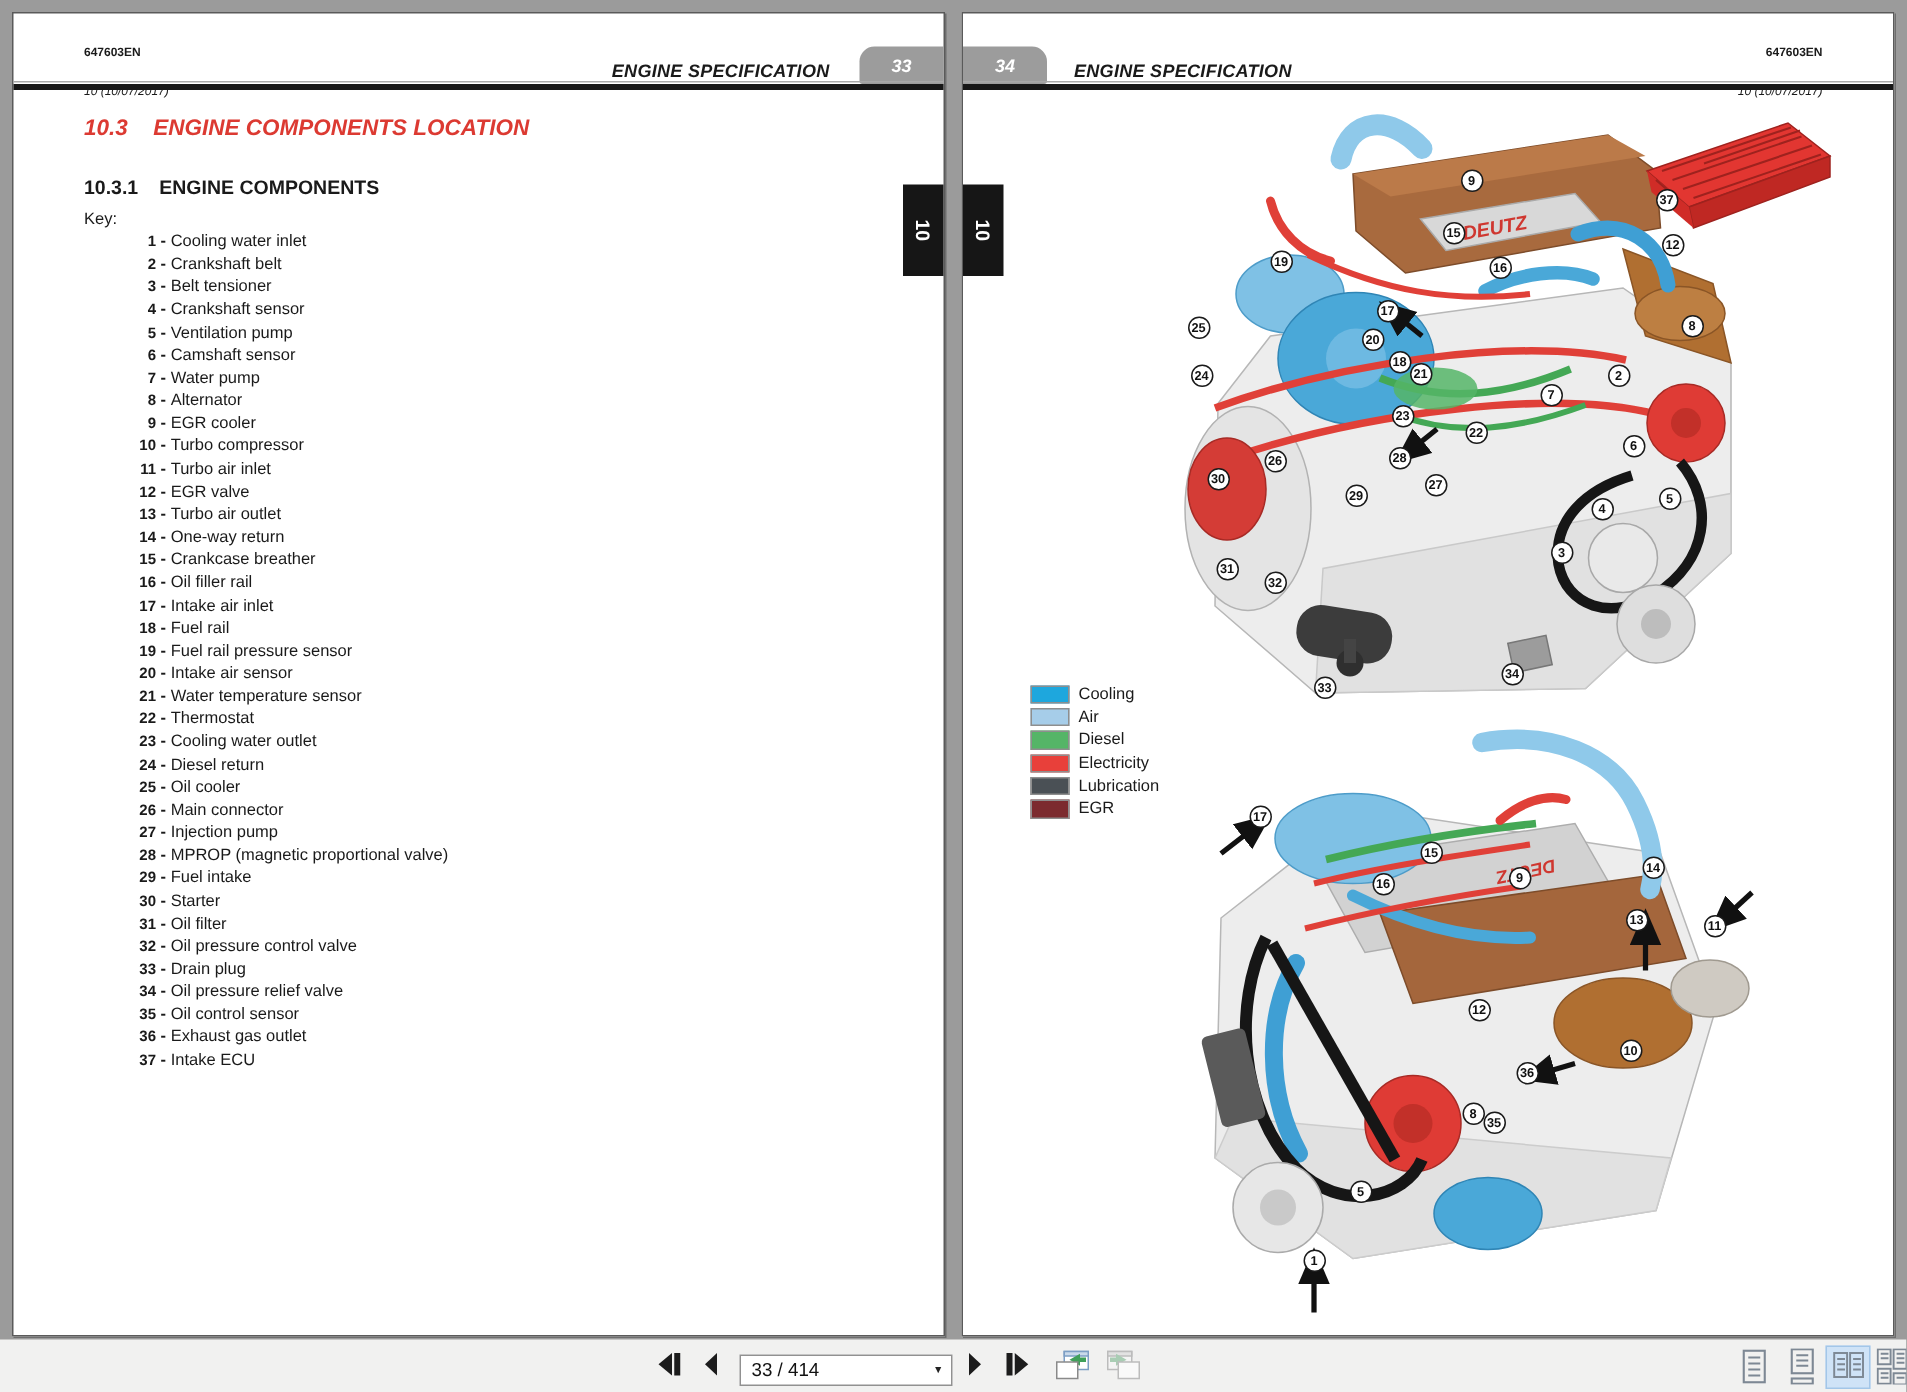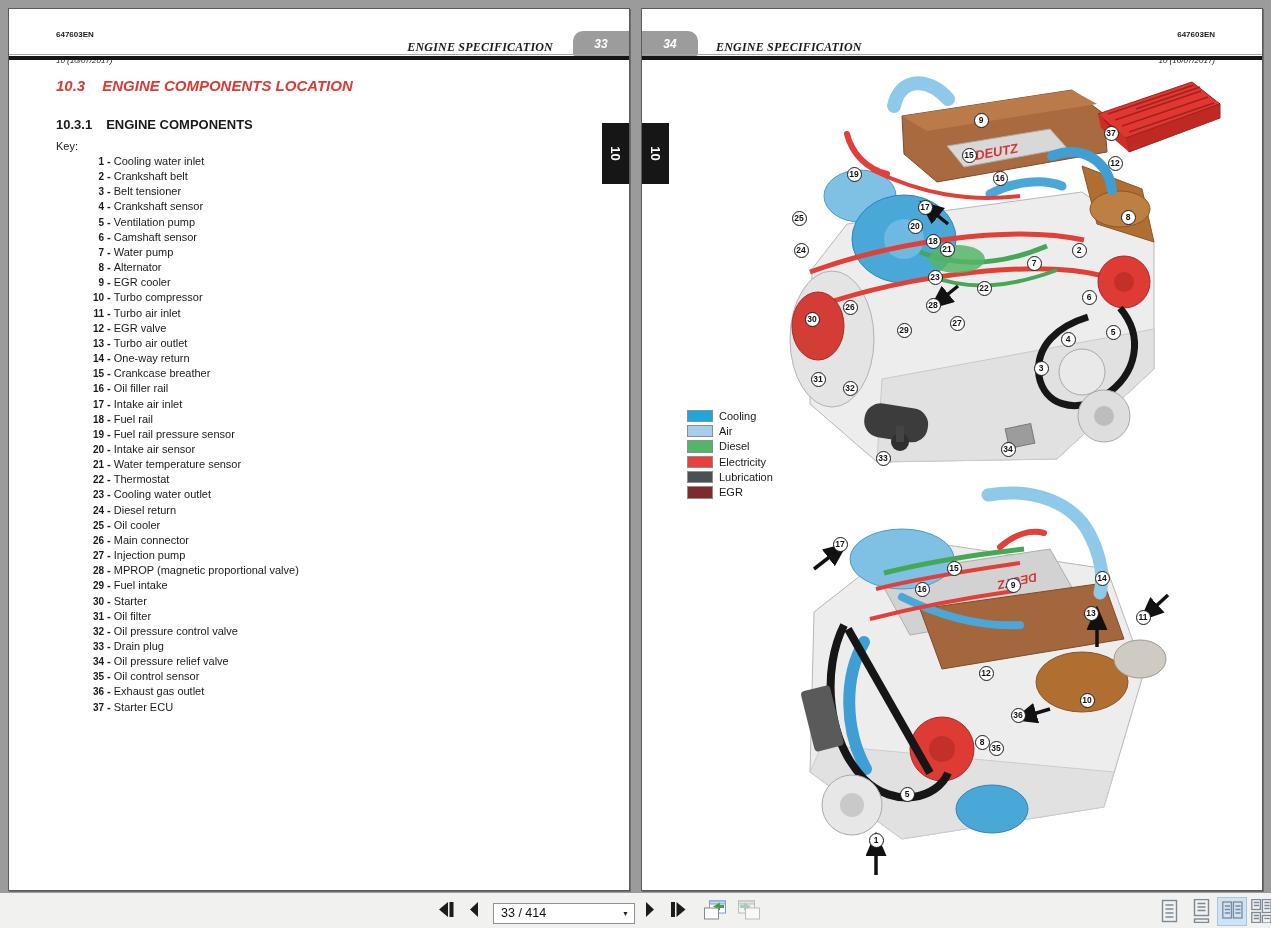--- a/index.html
+++ b/index.html
@@ -17,21 +17,21 @@
   .page-left{left:8px;}
   .page-right{left:641px;}
 
   
   .doc-id{position:absolute;top:22px;font-size:8px;color:#1a1a1a;line-height:7.5px;}
   .doc-id .num{font-weight:bold;}
   .doc-id .rev{font-style:italic;margin-top:18px;}
   .page-left .doc-id{left:47px;}
   .page-right .doc-id{right:47px;text-align:right;}
   .header-title{
-    position:absolute;top:31px;font-size:12px;font-weight:bold;font-style:italic;color:#1a1a1a;letter-spacing:.2px;font-family:Liberation Serif, serif;
+    position:absolute;top:31px;font-size:12px;font-weight:bold;font-style:italic;color:#1a1a1a;letter-spacing:.2px;
   }
   .page-left .header-title{right:76px;}
   .page-right .header-title{left:74px;}
   .header-line{position:absolute;left:0;right:0;top:45px;height:1px;background:#a8a8a8;}
   .black-rule{position:absolute;left:0;right:0;top:47px;height:4px;background:#161616;}
   .page-tab{
     position:absolute;top:22px;width:56px;height:25px;background:#9c9c9c;
     color:#fff;font-size:12px;font-weight:bold;font-style:italic;
     text-align:center;line-height:26px;
   }
@@ -58,21 +58,21 @@
   }
   .subsection-heading .sec-num{margin-right:14px;}
   .key-label{position:absolute;left:47px;top:131px;font-size:11px;color:#1a1a1a;text-align:center;}
   #components-list{position:absolute;left:47px;top:146px;}
   .comp-row{height:15.17px;font-size:11px;color:#1a1a1a;white-space:nowrap;}
   .comp-num{display:inline-block;width:48px;text-align:right;font-weight:bold;font-size:10px;}
   .comp-dash{font-weight:bold;}
 
   
   .engine-svg{position:absolute;}
-  #legend{position:absolute;left:45px;top:397px;}
+  #legend{position:absolute;left:45px;top:445px;}
   .legend-row{height:15.35px;white-space:nowrap;}
   .legend-swatch{display:inline-block;vertical-align:middle;width:26px;height:12.5px;border:1px solid #8e8e8e;box-sizing:border-box;}
   .legend-label{display:inline-block;vertical-align:middle;margin-left:6px;font-size:11px;color:#1a1a1a;}
   #callout-layer{position:absolute;left:0;top:0;width:622px;height:883px;pointer-events:none;}
   .callout{
     position:absolute;width:15px;height:15px;margin:-7.5px 0 0 -7.5px;
     border:1.4px solid #1a1a1a;border-radius:50%;background:#fff;box-sizing:border-box;
     font-size:8.5px;font-weight:bold;line-height:12px;text-align:center;color:#111;
   }
 
@@ -140,21 +140,21 @@
       <div class="comp-row"><span class="comp-num">27</span><span class="comp-dash"> - </span><span class="comp-label">Injection pump</span></div>
       <div class="comp-row"><span class="comp-num">28</span><span class="comp-dash"> - </span><span class="comp-label">MPROP (magnetic proportional valve)</span></div>
       <div class="comp-row"><span class="comp-num">29</span><span class="comp-dash"> - </span><span class="comp-label">Fuel intake</span></div>
       <div class="comp-row"><span class="comp-num">30</span><span class="comp-dash"> - </span><span class="comp-label">Starter</span></div>
       <div class="comp-row"><span class="comp-num">31</span><span class="comp-dash"> - </span><span class="comp-label">Oil filter</span></div>
       <div class="comp-row"><span class="comp-num">32</span><span class="comp-dash"> - </span><span class="comp-label">Oil pressure control valve</span></div>
       <div class="comp-row"><span class="comp-num">33</span><span class="comp-dash"> - </span><span class="comp-label">Drain plug</span></div>
       <div class="comp-row"><span class="comp-num">34</span><span class="comp-dash"> - </span><span class="comp-label">Oil pressure relief valve</span></div>
       <div class="comp-row"><span class="comp-num">35</span><span class="comp-dash"> - </span><span class="comp-label">Oil control sensor</span></div>
       <div class="comp-row"><span class="comp-num">36</span><span class="comp-dash"> - </span><span class="comp-label">Exhaust gas outlet</span></div>
-      <div class="comp-row"><span class="comp-num">37</span><span class="comp-dash"> - </span><span class="comp-label">Starter ECU</span></div>
+      <div class="comp-row"><span class="comp-num">37</span><span class="comp-dash"> - </span><span class="comp-label">Intake ECU</span></div>
     </div>
 
   <div class="chapter-tab">
       <span>10</span>
     </div>
 </div>
 
 <div class="page page-right">
   <div class="page-tab">34</div>
   <div class="header-title">ENGINE SPECIFICATION</div>

